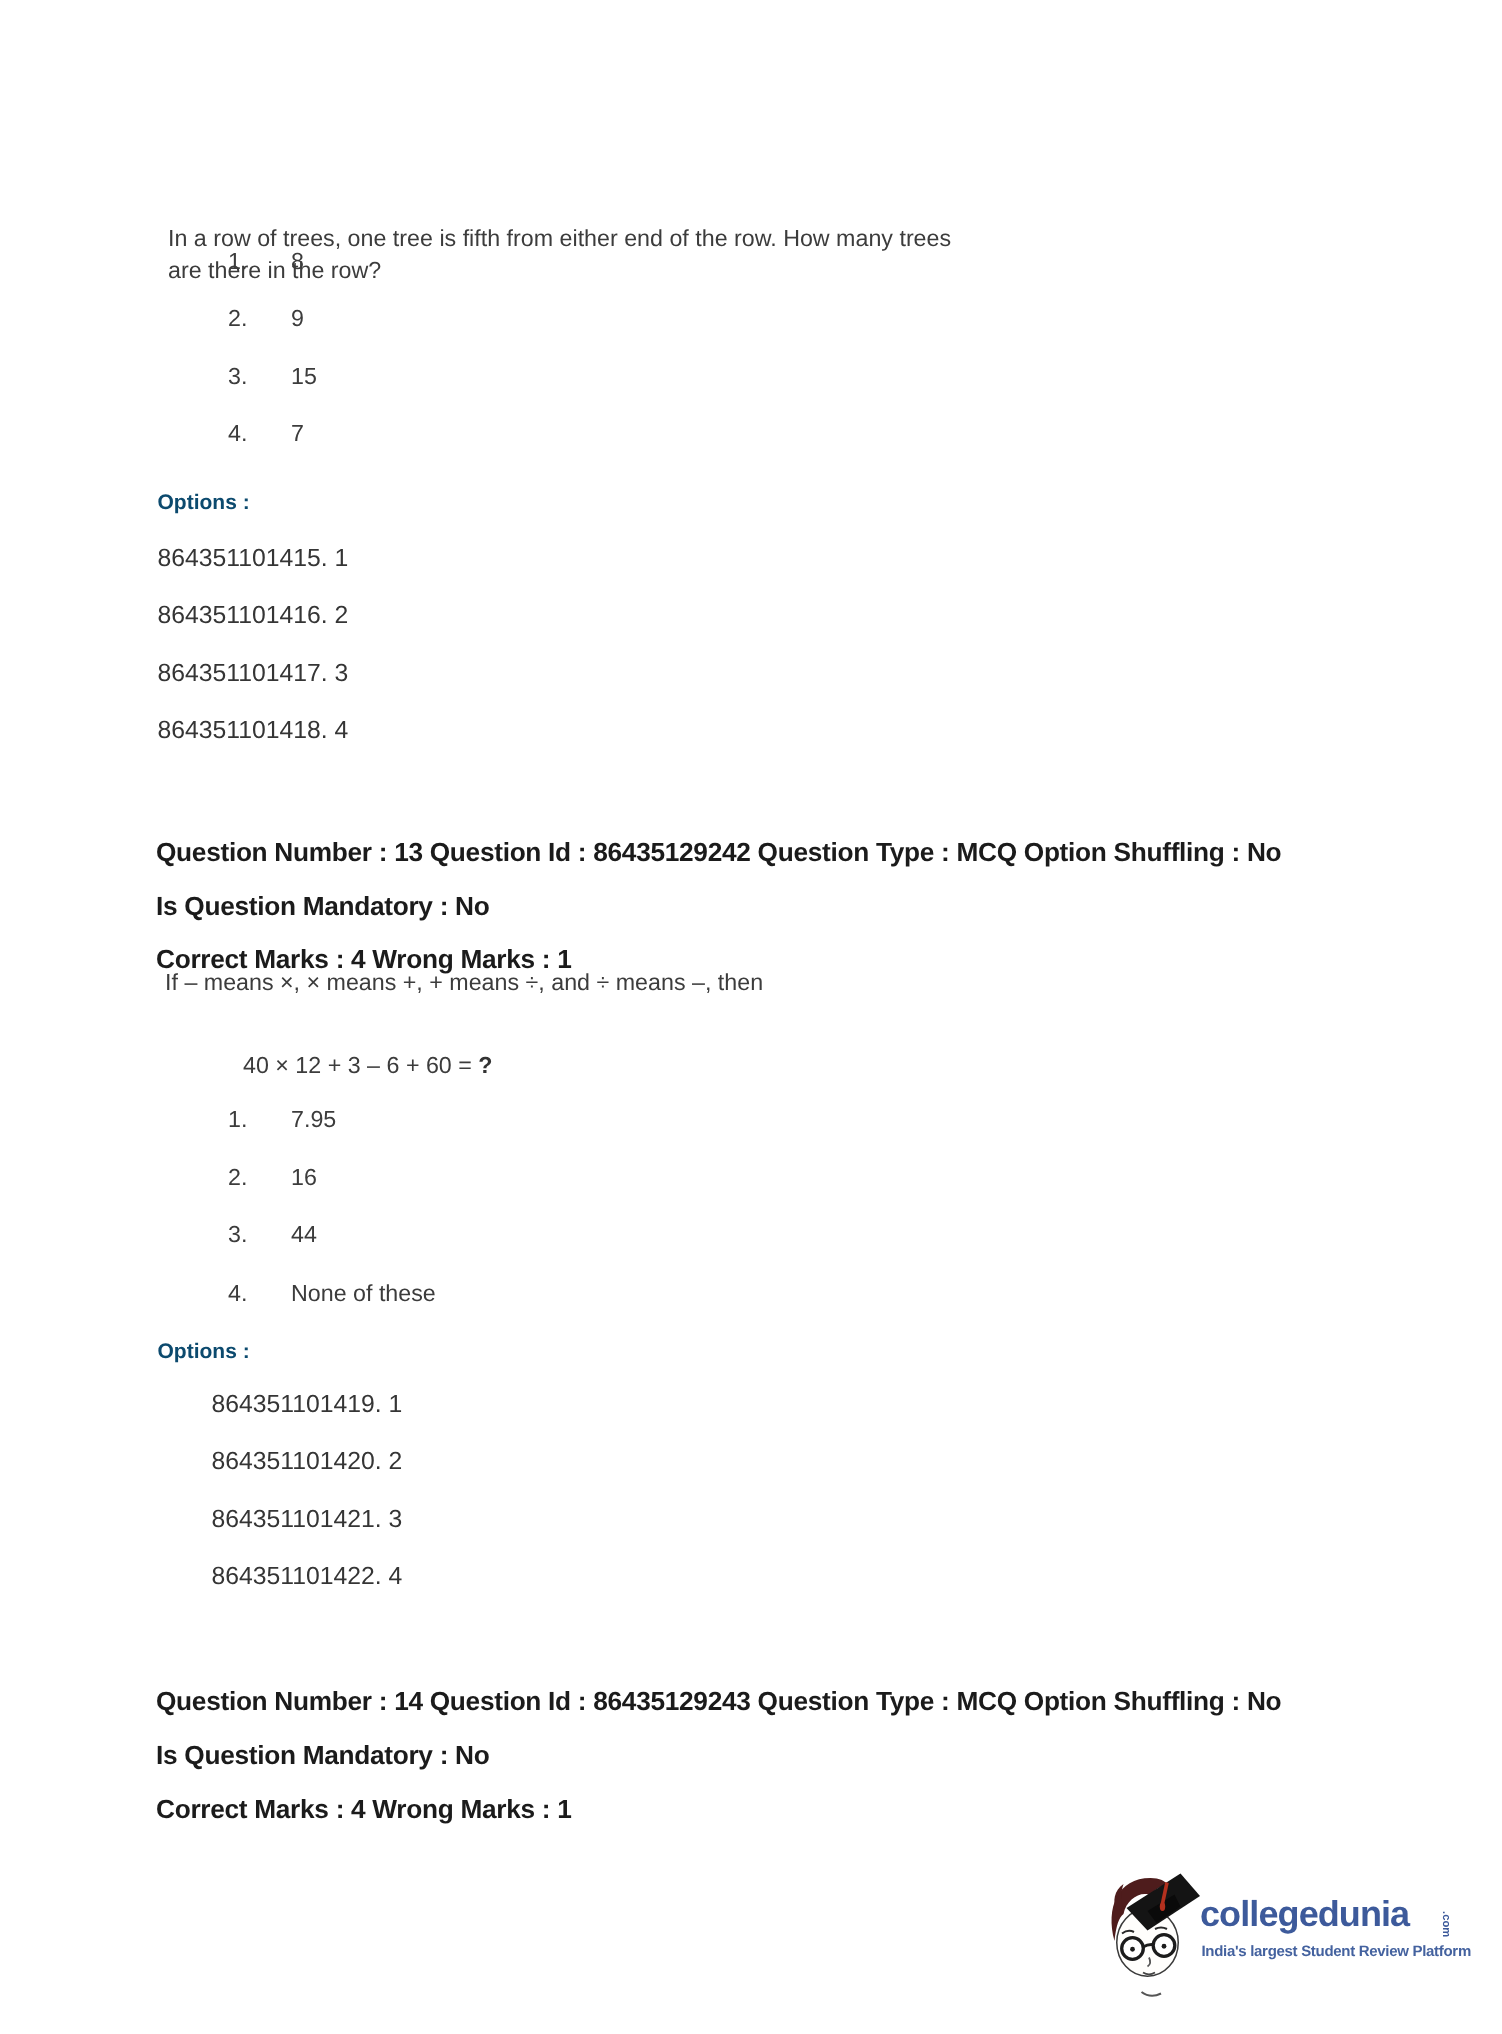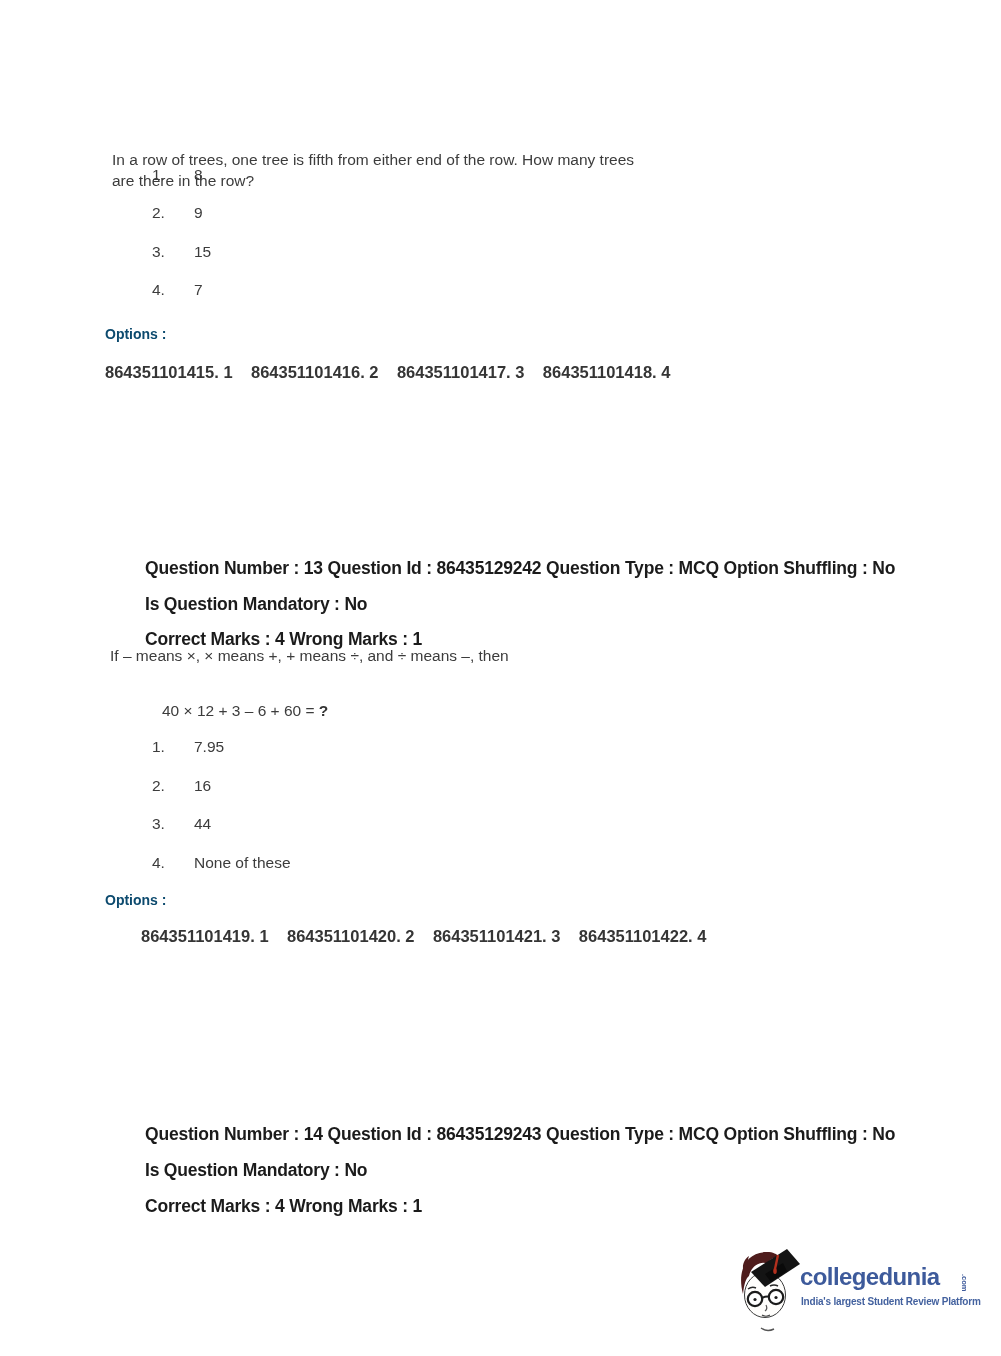--- a/index.html
+++ b/index.html
@@ -36,30 +36,30 @@
   
   .options-label {
     position:absolute;
     font-size:14px; font-weight:bold;
     color:#0c4a6e; line-height:21px;
     white-space:nowrap;
   }
   
   .option-ids {
     position:absolute;
-    display:flex; gap:18.4px;font-weight:bold;
+    display:flex; flex-direction:column; gap:18.4px;
   }
   .option-id {
     font-size:16.5px; line-height:20px;
     color:#353535; white-space:nowrap;
   }
   
   .meta-block {
     position:absolute;
-    display:flex; flex-direction:column;margin-left:41px;
+    display:flex; flex-direction:column;
   }
   .meta-line {
     font-size:17.5px; font-weight:bold;
     letter-spacing:-0.2px;
     color:#1b1b1b; line-height:21px;
     white-space:nowrap;
   }
   .meta-13 { gap:14.5px; }
   .meta-14 { gap:15px; }
   

